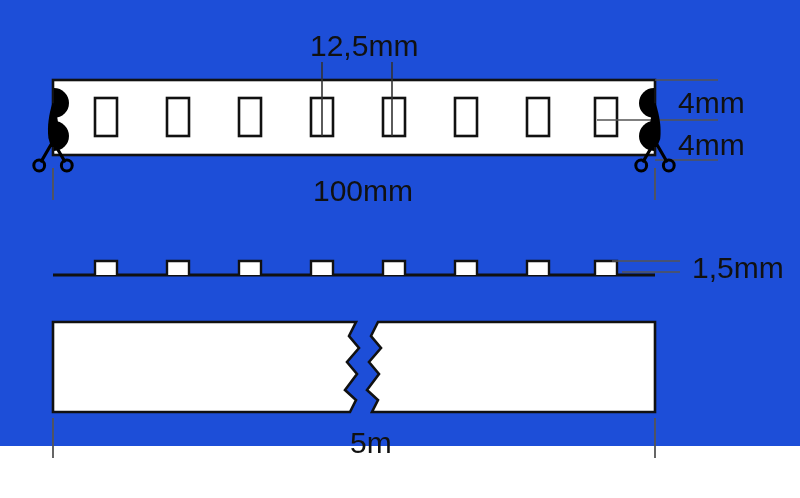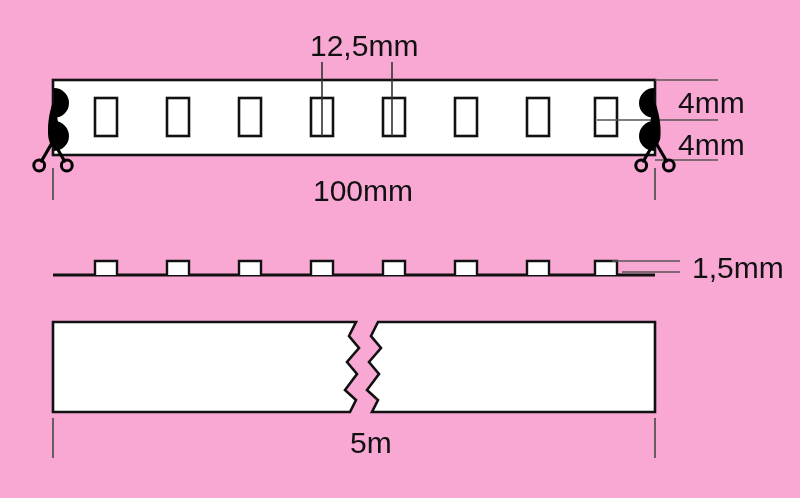--- a/index.html
+++ b/index.html
@@ -10,22 +10,22 @@
   }
   body {
     width: 800px;
     height: 498px;
     overflow: hidden;
     font-family: "Liberation Sans", sans-serif;
   }
   #drawing-root {
     position: relative;
     width: 800px;
-    height: 498px;
-    background: #f9a8d4;
+    height: 446px;
+    background: #1d4ed8;
   }
   svg.dwg {
     position: absolute;
     top: 0;
     left: 0;
     width: 800px;
     height: 498px;
     display: block;
   }
   text.dim-num {

